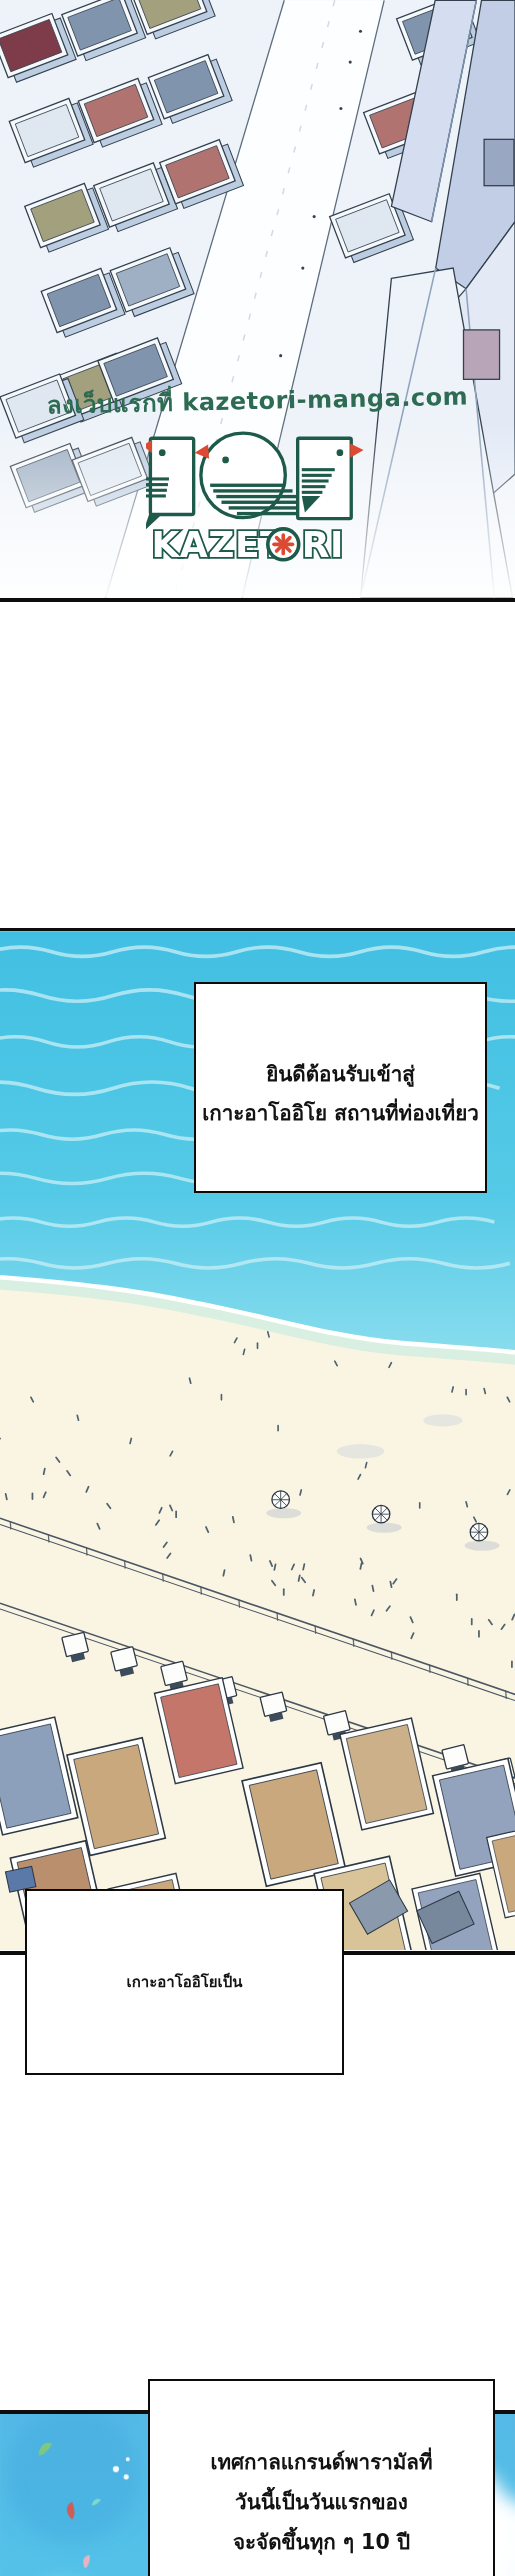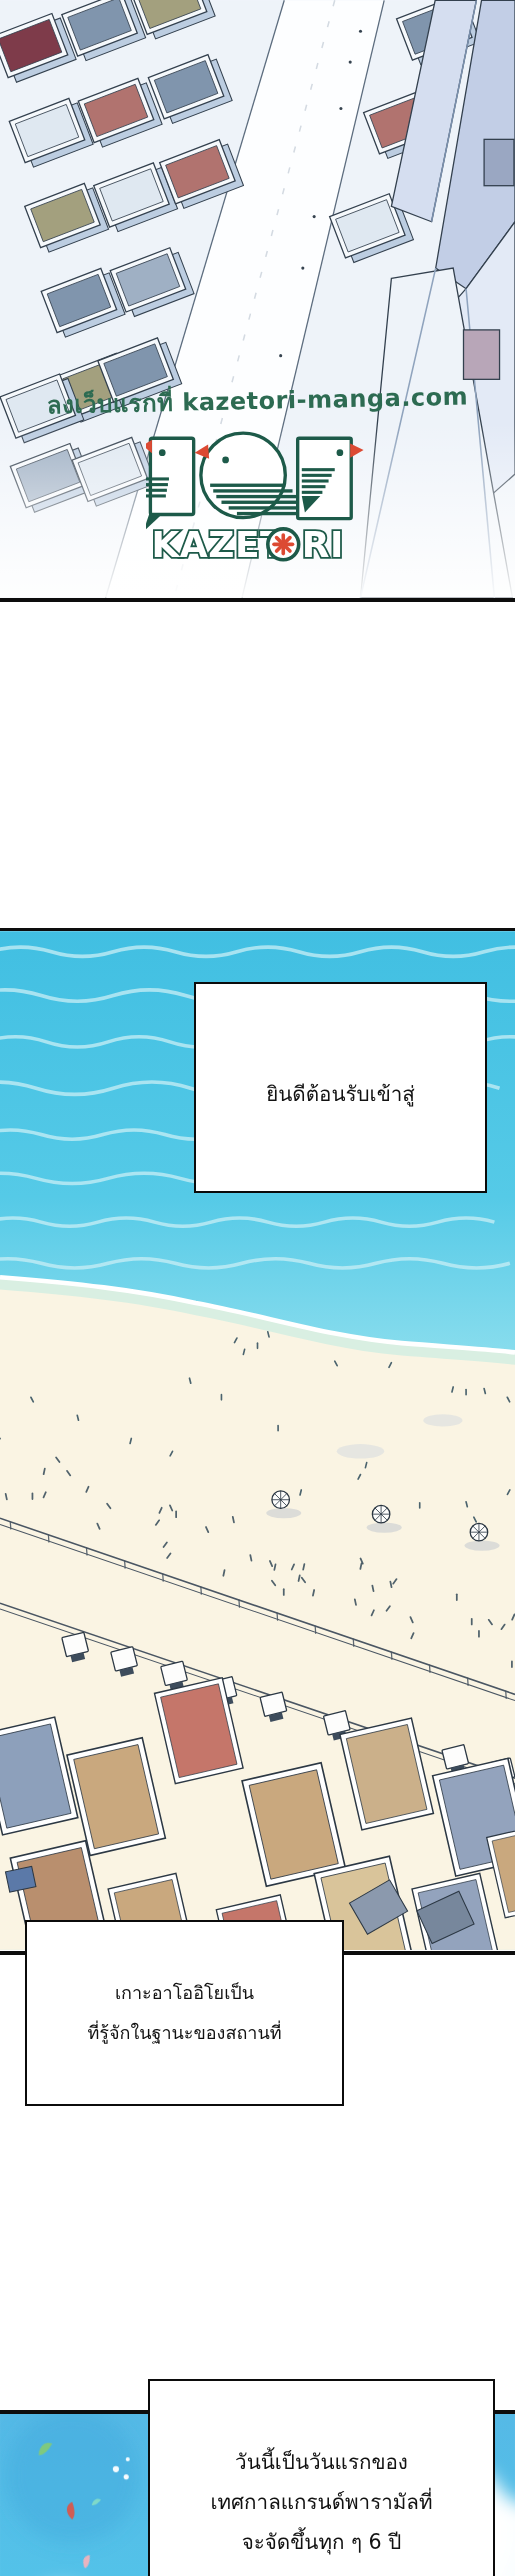--- a/index.html
+++ b/index.html
@@ -5,24 +5,24 @@
   html,body{margin:0;padding:0;}
   body{width:515px;height:3490px;position:relative;background:#ffffff;overflow:hidden;
        font-family:"DejaVu Sans",sans-serif;}
   .panel{position:absolute;left:0;width:515px;box-sizing:border-box;overflow:hidden;}
   #panel-city{top:0;height:602px;border-bottom:4.1px solid #0d0d0d;background:#f2f6fb;}
   #panel-beach{top:928px;height:1027px;border-top:3.1px solid #0d0d0d;border-bottom:4.6px solid #0d0d0d;}
   #panel-sky{top:2410px;height:1076px;border-top:4.1px solid #0d0d0d;border-bottom:4.1px solid #0d0d0d;}
   .panel svg{display:block;}
   .tbox{position:absolute;background:#ffffff;border:2.6px solid #0b0b0b;z-index:6;
         display:flex;flex-direction:column;align-items:center;justify-content:center;
-        color:#121212;font-weight:400;text-align:left;}
+        color:#121212;font-weight:700;text-align:left;}
   .tbox span{display:block;white-space:nowrap;}
   #box1{left:194px;top:982px;width:289px;height:194px;font-size:20.6px;line-height:39px;padding-top:13.4px;}
-  #box2{left:25px;top:1889px;width:315px;height:182px;font-size:18px;line-height:40px;margin-top:31px;}
+  #box2{left:25px;top:1889px;width:315px;height:182px;font-size:15px;line-height:40px;}
   #box3{left:148px;top:2379px;width:343px;height:202px;font-size:20.6px;line-height:40px;padding-top:19.6px;}
   #watermark{position:absolute;left:0;top:381px;width:515px;text-align:center;z-index:4;
         font-size:24px;font-weight:700;color:#2d6b52;transform:rotate(-1.2deg);letter-spacing:0.5px;}
   #logo{position:absolute;left:146px;top:429px;z-index:4;}
 </style>
 </head>
 <body>
 
 <div class="panel" id="panel-city">
   <svg width="515" height="598" viewBox="0 0 1000 1160">
@@ -444,23 +444,23 @@
       <use href="#leaf" fill="#8fd98a" transform="translate(925,1922) rotate(-35) scale(0.9)"></use>
       <use href="#leaf" fill="#a86f85" transform="translate(855,1947) rotate(-100) scale(0.85)"></use>
       <circle cx="252" cy="1532" r="38" fill="#7b8fd9" opacity="0.4" filter="url(#blur8)"></circle>
       <circle cx="755" cy="1990" r="30" fill="#f0b9c4" opacity="0.5" filter="url(#blur8)"></circle>
     </g>
   </svg>
 </div>
 
 <div class="tbox" id="box1">
   <span>ยินดีต้อนรับเข้าสู่</span>
+  <span>เกาะอาโออิโย สถานที่ท่องเที่ยว</span>
 </div>
 <div class="tbox" id="box2">
   <span>เกาะอาโออิโยเป็น</span>
-  <span>ที่รู้จักในฐานะของสถานที่</span>
 </div>
 <div class="tbox" id="box3">
+  <span>เทศกาลแกรนด์พารามัลที่</span>
   <span>วันนี้เป็นวันแรกของ</span>
-  <span>เทศกาลแกรนด์พารามัลที่</span>
-  <span>จะจัดขึ้นทุก ๆ 6 ปี</span>
+  <span>จะจัดขึ้นทุก ๆ 10 ปี</span>
 </div>
 
 
 </body></html>

